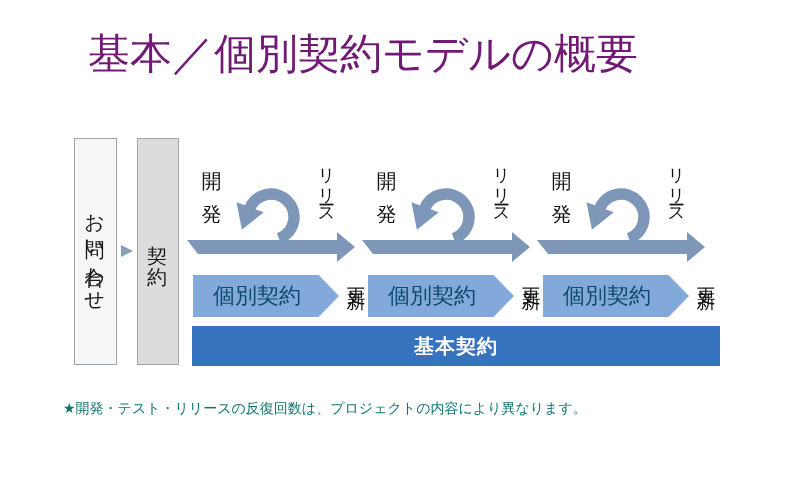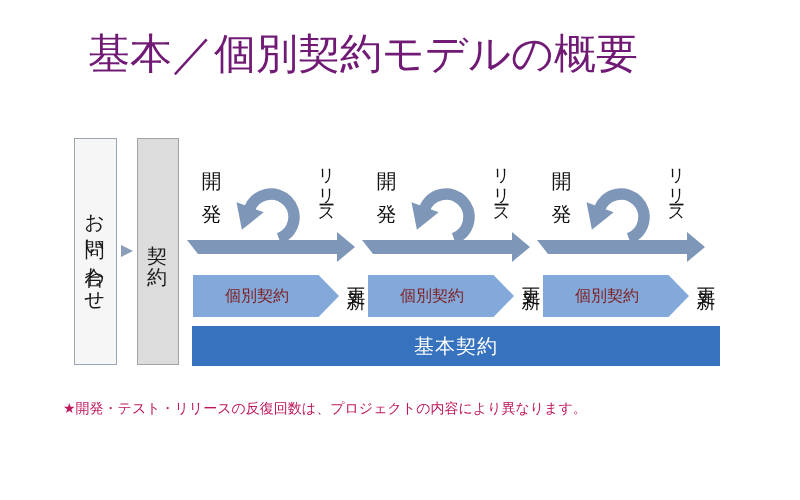--- a/index.html
+++ b/index.html
@@ -44,35 +44,35 @@
   }
   .arrowfill{fill:#7e96b8;}
   .arcstroke{stroke:#7e96b8;stroke-width:11.5;fill:none;}
   
   .pent{
     top:275px;width:146px;height:42px;background:#83a8da;
     clip-path:polygon(0 0,86% 0,100% 50%,86% 100%,0 100%);
     display:flex;align-items:center;justify-content:center;
   }
   .pent-1{left:193px;} .pent-2{left:368px;} .pent-3{left:543px;}
-  .pent span{color:#7f1d1d;font-size:16px;padding-right:18px;white-space:nowrap;}
+  .pent span{color:#0c4a6e;font-size:22px;padding-right:18px;white-space:nowrap;}
   
   .renew{
     top:273px;writing-mode:vertical-rl;text-orientation:upright;font-size:19px;
     letter-spacing:2px;color:#111;
   }
   .renew-1{left:343px;} .renew-2{left:518px;} .renew-3{left:693px;}
   
   .base-bar{
     left:192px;top:326px;width:528px;height:40px;background:#3672be;
     display:flex;align-items:center;justify-content:center;
   }
-  .base-bar span{color:#ffffff;font-size:20px;letter-spacing:1px;}
+  .base-bar span{color:#ffffff;font-size:20px;letter-spacing:1px;font-weight:bold;}
   
-  .note{left:63px;font-size:14px;color:#be185d;white-space:nowrap;}
+  .note{left:63px;font-size:14px;color:#0f766e;white-space:nowrap;}
   .note-1{top:400px;} .note-2{top:424px;}
 </style>
 </head>
 <body>
 
 <div class="slide">
 
   <div class="abs title">基本／個別契約モデルの概要</div>
 
   <div class="abs vbox box-inquiry">

